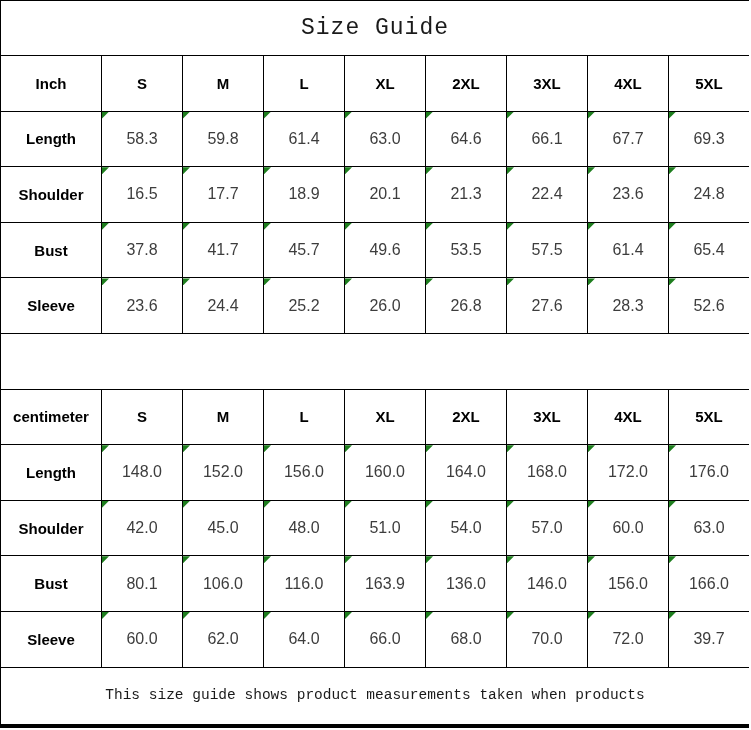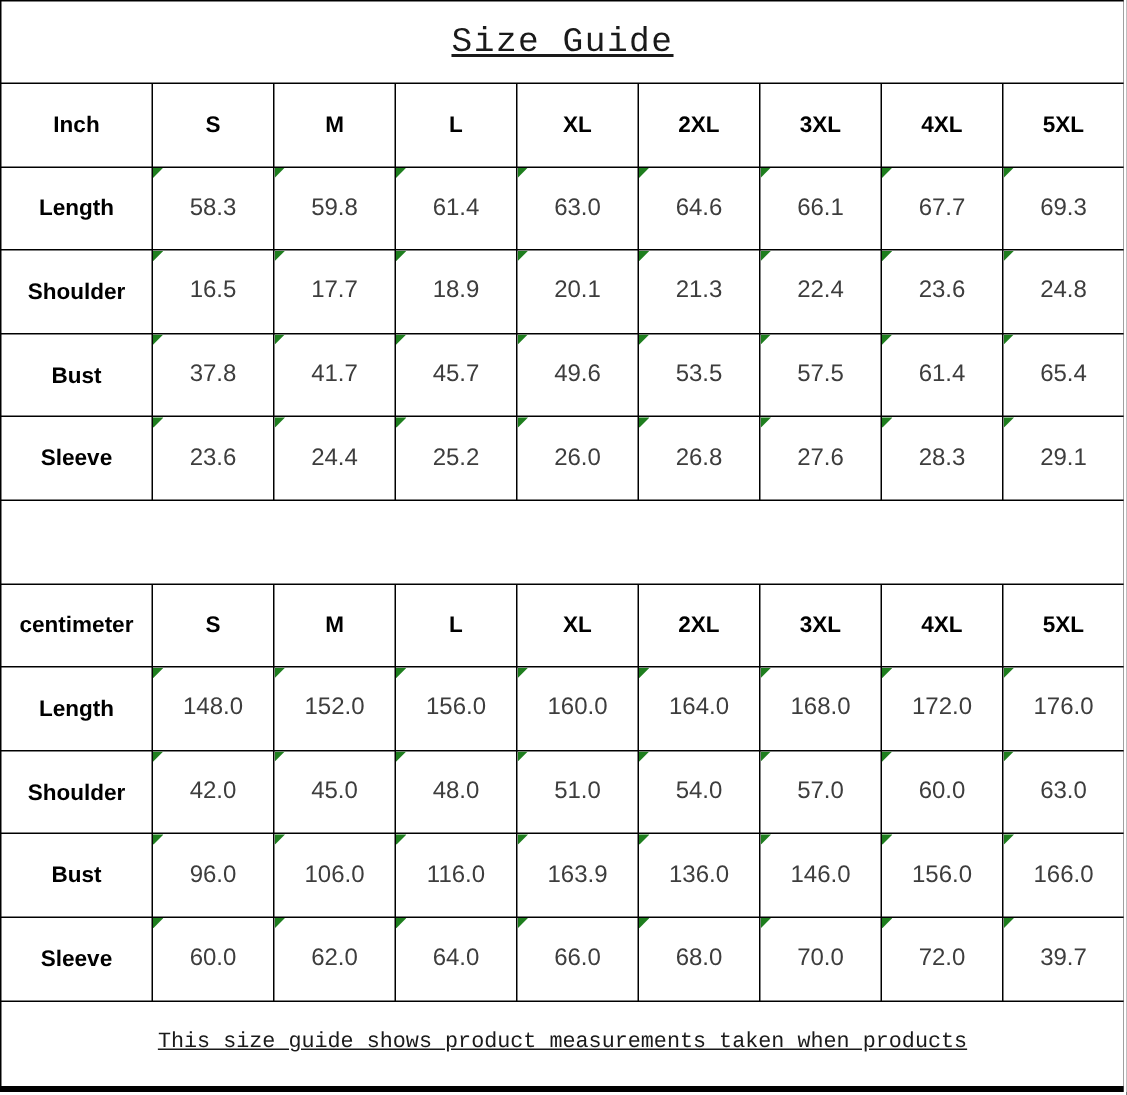--- a/index.html
+++ b/index.html
@@ -26,21 +26,21 @@
     box-sizing: border-box;
   }
   .cell {
     background: #ffffff;
     display: flex;
     align-items: center;
     justify-content: center;
     position: relative;
     overflow: hidden;
   }
-  .span-all { grid-column: 1 / -1; text-decoration: underline; }
+  .span-all { grid-column: 1 / -1; }
   .title-cell {
     font-family: "Liberation Mono", "DejaVu Sans Mono", monospace;
     font-size: 23px;
     font-weight: 400;
     color: #1a1a1a;
     letter-spacing: 1px;
   }
   .header-cell {
     font-weight: 700;
     font-size: 15px;
@@ -192,21 +192,21 @@
           <span class="corner-marker"></span>
           <span>26.8</span>
         </div><div class="cell value-cell">
           <span class="corner-marker"></span>
           <span>27.6</span>
         </div><div class="cell value-cell">
           <span class="corner-marker"></span>
           <span>28.3</span>
         </div><div class="cell value-cell">
           <span class="corner-marker"></span>
-          <span>29.1</span>
+          <span>52.6</span>
         </div></div>
 
     <div class="cell span-all"></div>
 
     <div class="tgroup"><div class="cell header-cell">
           <span>centimeter</span>
         </div><div class="cell header-cell">
           <span>S</span>
         </div><div class="cell header-cell">
           <span>M</span>
@@ -271,21 +271,21 @@
         </div><div class="cell value-cell">
           <span class="corner-marker"></span>
           <span>60.0</span>
         </div><div class="cell value-cell">
           <span class="corner-marker"></span>
           <span>63.0</span>
         </div><div class="cell header-cell">
           <span>Bust</span>
         </div><div class="cell value-cell">
           <span class="corner-marker"></span>
-          <span>96.0</span>
+          <span>80.1</span>
         </div><div class="cell value-cell">
           <span class="corner-marker"></span>
           <span>106.0</span>
         </div><div class="cell value-cell">
           <span class="corner-marker"></span>
           <span>116.0</span>
         </div><div class="cell value-cell">
           <span class="corner-marker"></span>
           <span>163.9</span>
         </div><div class="cell value-cell">

